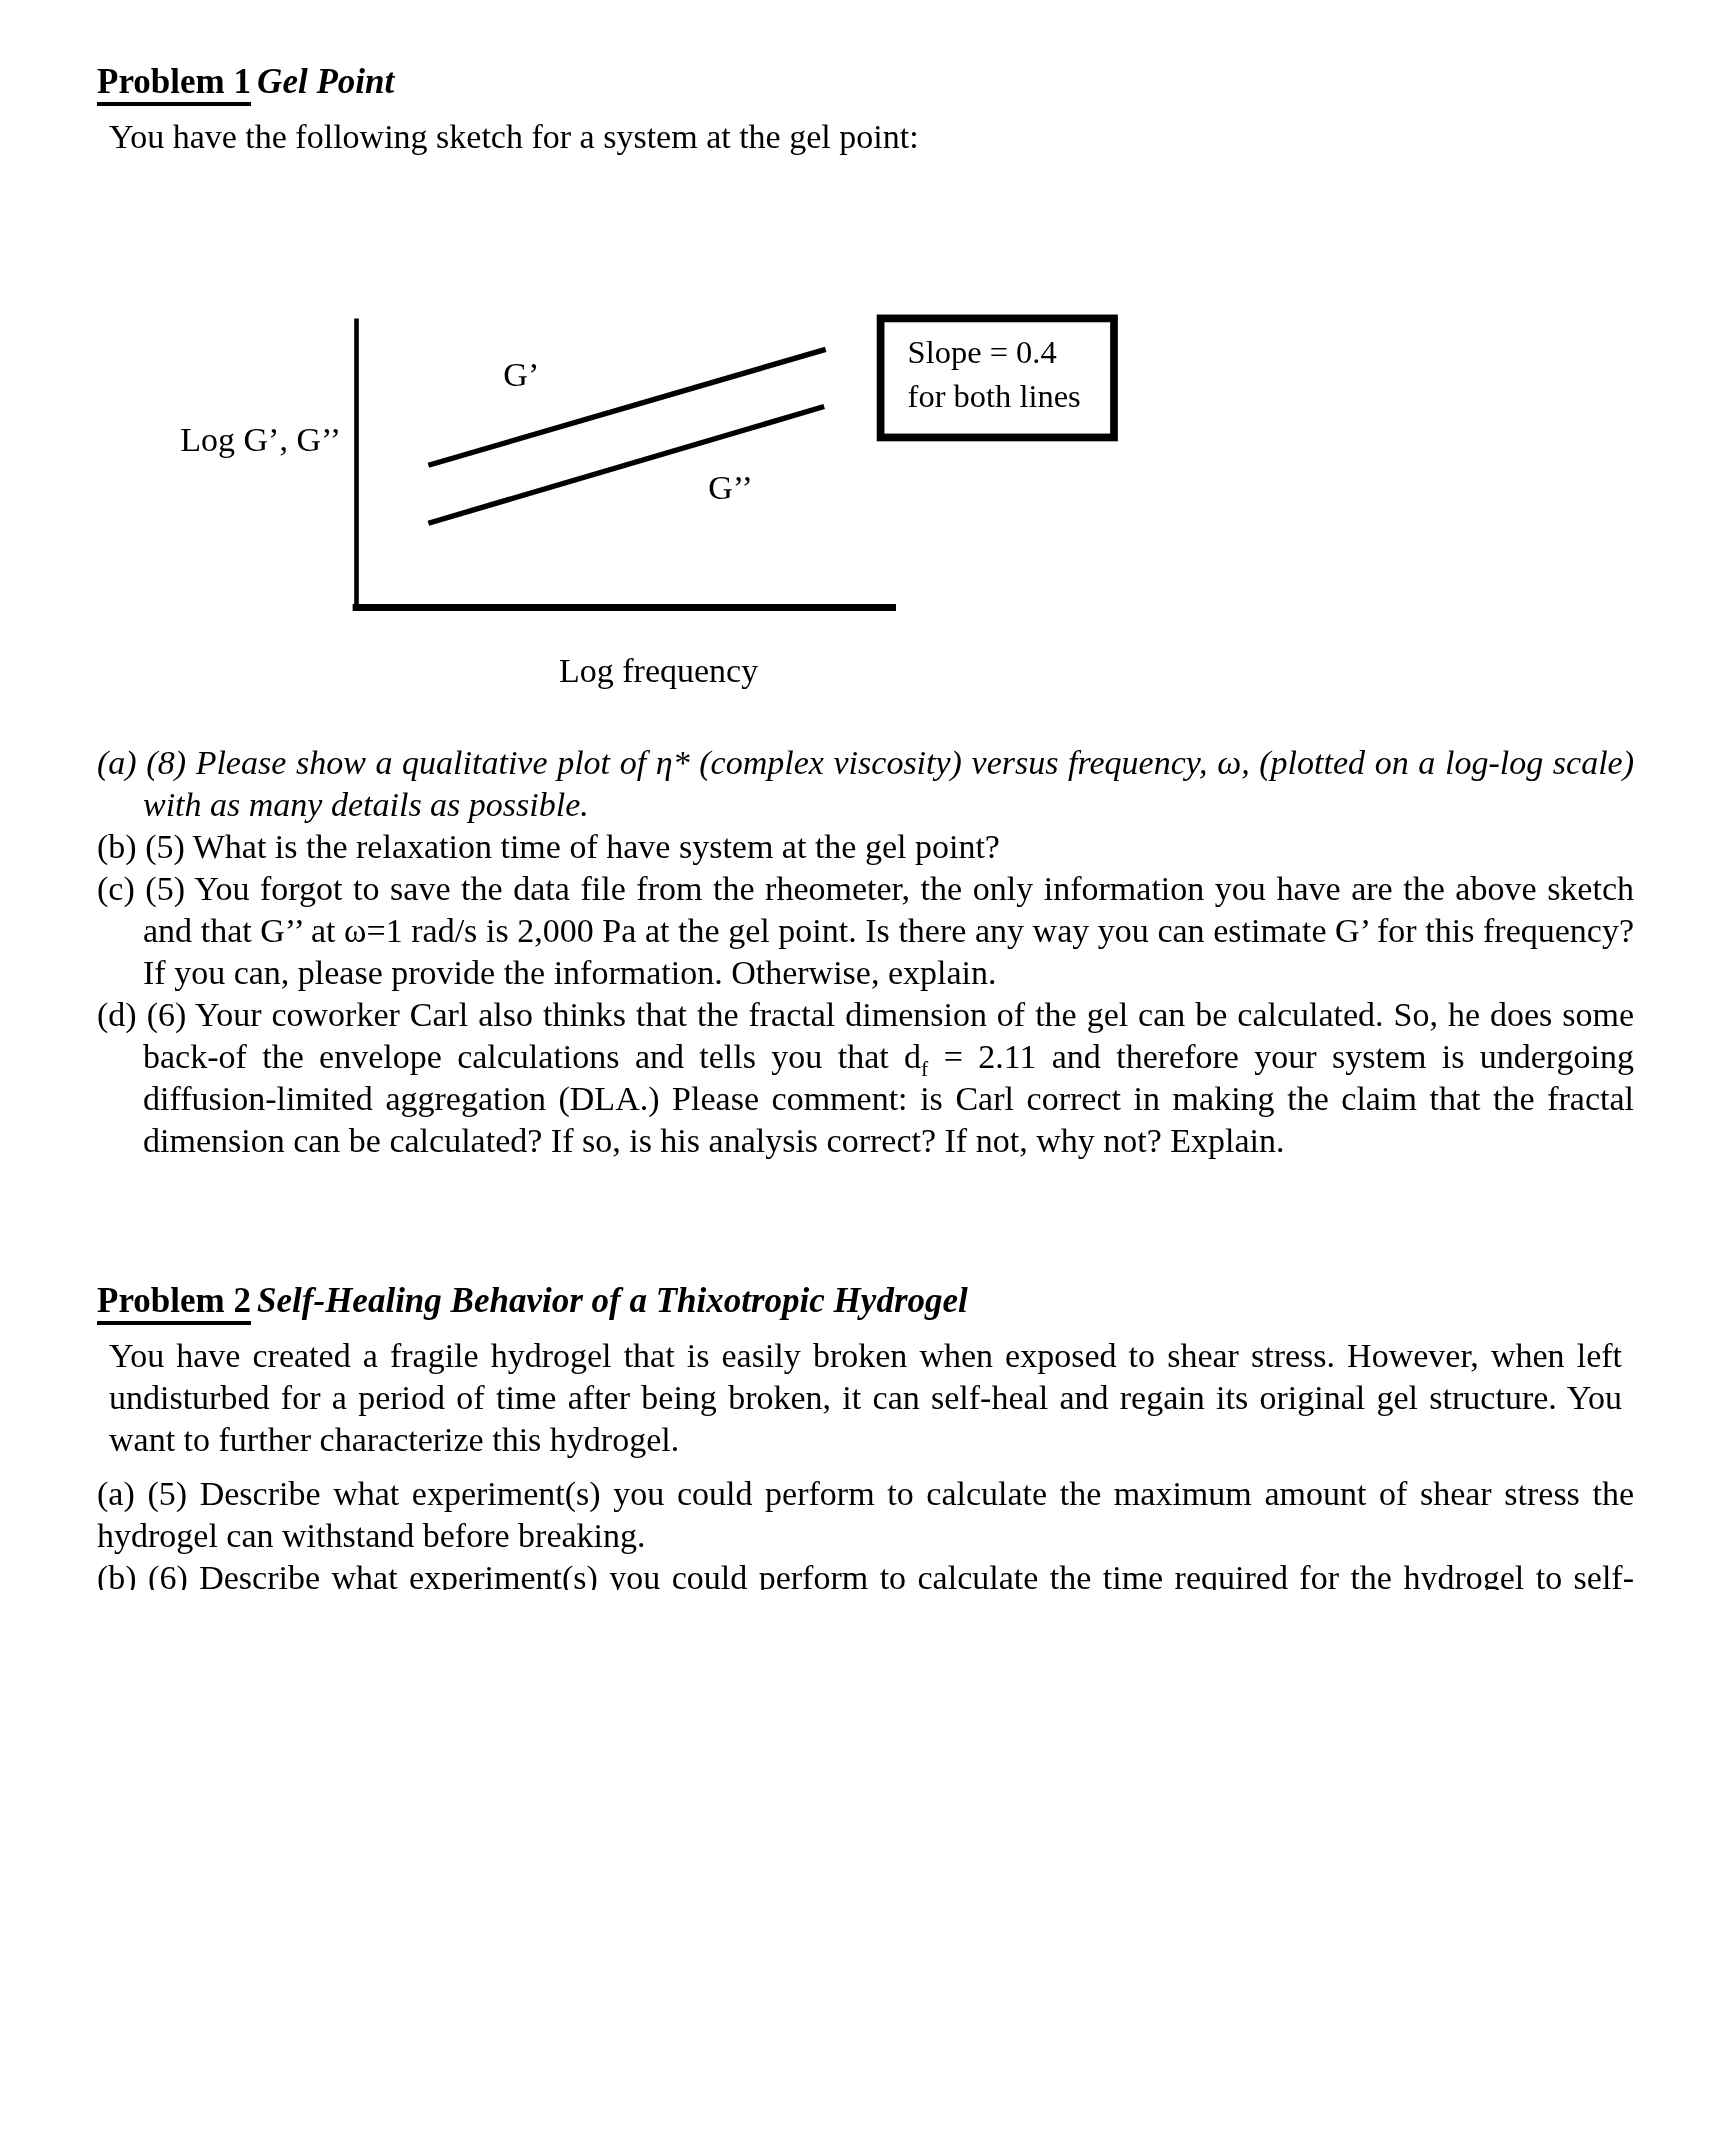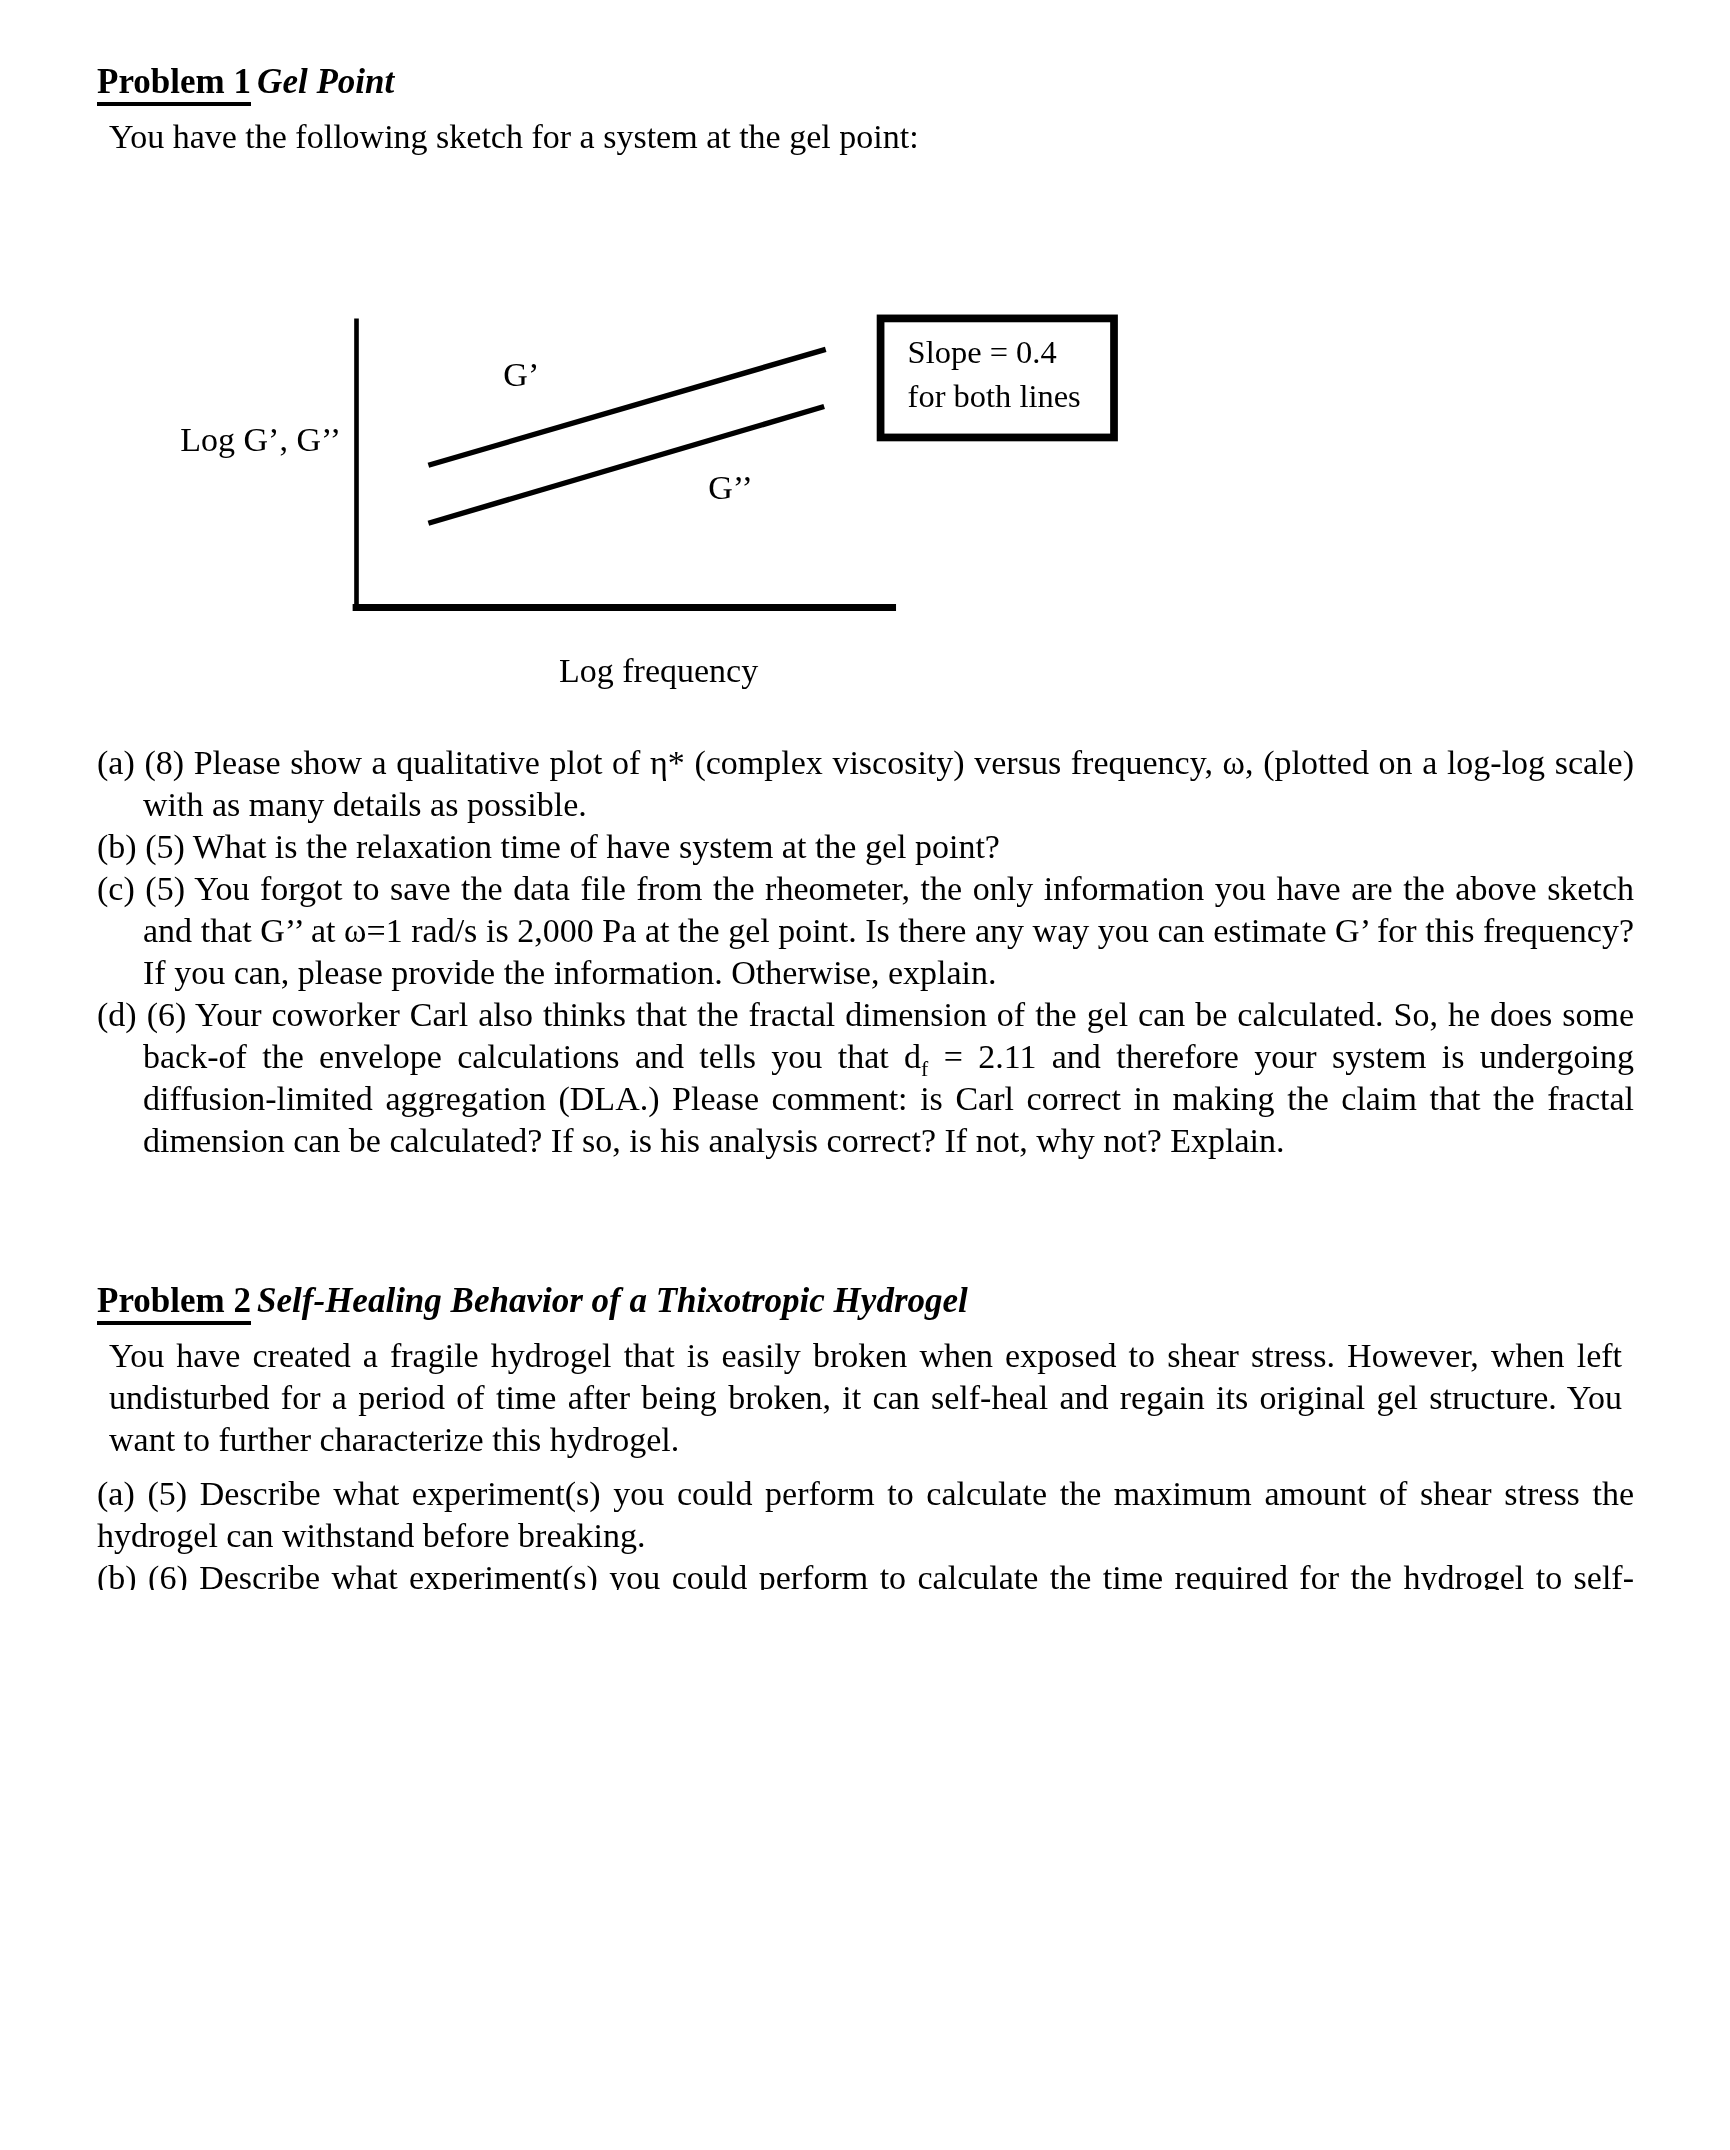--- a/index.html
+++ b/index.html
@@ -19,21 +19,21 @@
     font-size:35px; line-height:45px;
     font-weight:bold; margin:0; text-align:left;
   }
   h1.prob-heading { margin-top:59px; }
   h2.prob-heading { margin-top:116px; }
   .heading-number { border-bottom:4.6px solid #000; padding-bottom:0.8px; }
   .heading-title { font-style:italic; padding-left:6.2px; }
   p.body-par { margin:0; text-align:justify; }
   p.intro-par { margin:12px; text-align:justify; }
   .hang { padding-left:46px; text-indent:-46px; }
-  .gap28 { margin-top:21.7px; }
+  .gap28 { margin-top:21.7px;font-style:italic; }
   .gap30 { margin-top:23px; }
   .gap62 { margin-top:48px; }
   sub.sub-f { font-size:21.7px; line-height:0; }
   .figure { position:relative; width:1731px; height:572px; margin-left:-97px; }
   .figure svg { position:absolute; left:0; top:0; display:block; }
   .sketch-text {
     font-family:"Liberation Serif","DejaVu Serif",serif;
     font-size:44px; fill:#000000;
   }
   .sketch-text-box { font-size:42px; }

